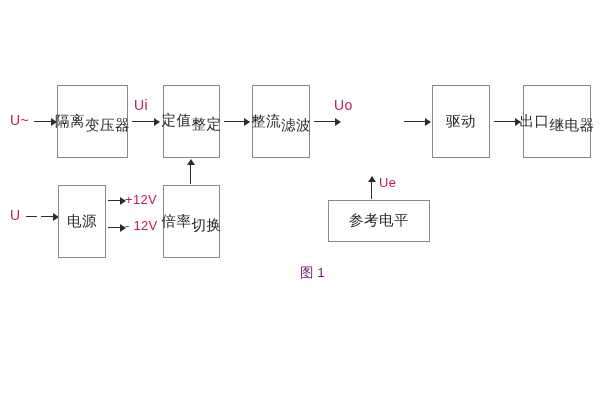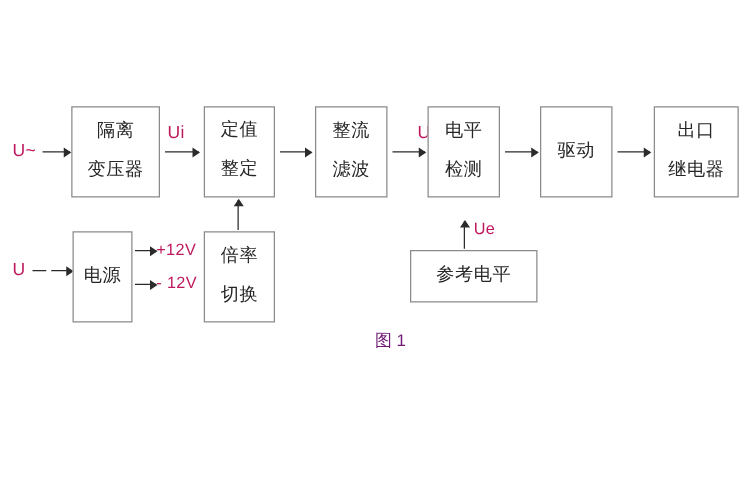--- a/index.html
+++ b/index.html
@@ -21,21 +21,21 @@
     top: 0;
     width: 600px;
     height: 400px;
   }
   .box {
     position: absolute;
     box-sizing: border-box;
     border: 1.3px solid #8a8a8a;
     background: #ffffff;
     display: flex;
-    flex-direction: column;
+    flex-direction: row;
     align-items: center;
     justify-content: center;
     font-size: 14.5px;
     line-height: 1.5;
     color: #262626;
     letter-spacing: 0.5px;
   }
   .box .line {
     display: block;
     white-space: nowrap;
@@ -122,24 +122,20 @@
   <div class="arrow-h" style="left:224px; top:121px; width:25px;"></div>
 
   <div class="box" style="left:252px; top:85px; width:58px; height:73px;">
     <span class="line">整流</span>
     <span class="line">滤波</span>
   </div>
 
   <div class="label" style="left:314px; top:97px;margin-left:20px;">Uo</div>
   <div class="arrow-h" style="left:314px; top:121px; width:26px;"></div>
 
-  <div class="box" style="left:342px; top:85px; width:58px; height:73px;">
-    <span class="line">电平</span>
-    <span class="line">检测</span>
-  </div>
 
   <div class="arrow-h" style="left:404px; top:121px; width:26px;"></div>
 
   <div class="box" style="left:432px; top:85px; width:58px; height:73px;">
     <span class="line">驱动</span>
   </div>
 
   <div class="arrow-h" style="left:494px; top:121px; width:26px;"></div>
 
   <div class="box" style="left:523px; top:85px; width:68px; height:73px;">

